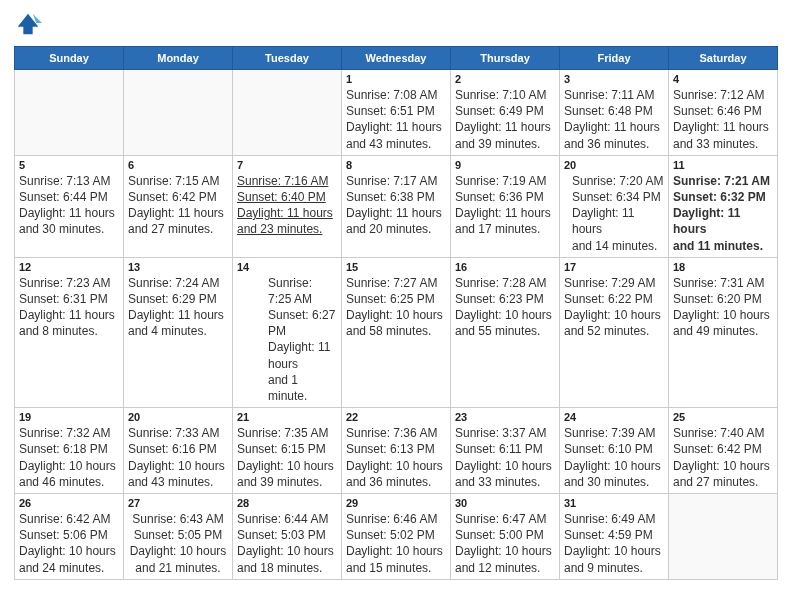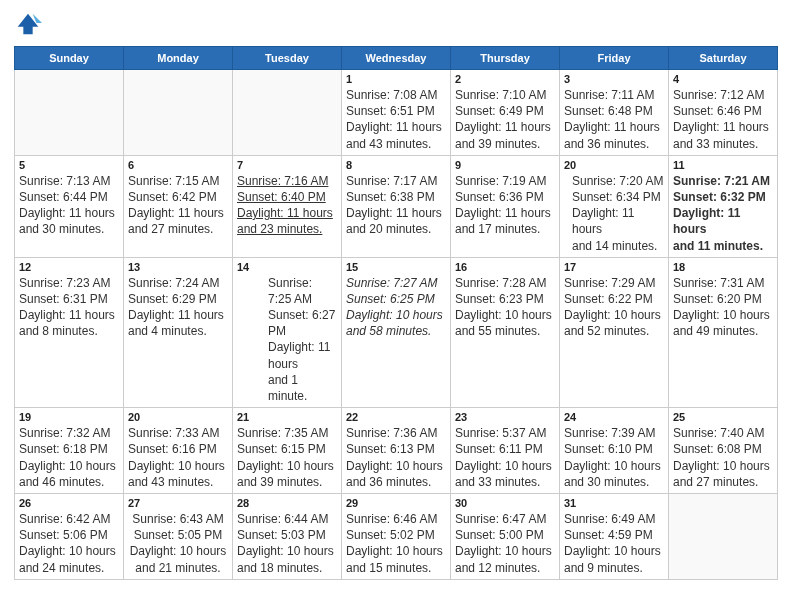--- a/index.html
+++ b/index.html
@@ -224,21 +224,21 @@
           </td>
           <td>
             <span class="day-number">14</span>
             <div class="day-info" style="white-space: pre-line; margin-left: 31px;">Sunrise: 7:25 AM
 Sunset: 6:27 PM
 Daylight: 11 hours
 and 1 minute.</div>
           </td>
           <td>
             <span class="day-number">15</span>
-            <div class="day-info" style="white-space: pre-line; font-style: italic;">Sunrise: 7:27 AM
+            <div class="day-info" style="white-space: pre-line;">Sunrise: 7:27 AM
 Sunset: 6:25 PM
 Daylight: 10 hours
 and 58 minutes.</div>
           </td>
           <td>
             <span class="day-number">16</span>
             <div class="day-info" style="white-space: pre-line;">Sunrise: 7:28 AM
 Sunset: 6:23 PM
 Daylight: 10 hours
 and 55 minutes.</div>
@@ -282,36 +282,36 @@
           </td>
           <td>
             <span class="day-number">22</span>
             <div class="day-info" style="white-space: pre-line;">Sunrise: 7:36 AM
 Sunset: 6:13 PM
 Daylight: 10 hours
 and 36 minutes.</div>
           </td>
           <td>
             <span class="day-number">23</span>
-            <div class="day-info" style="white-space: pre-line;">Sunrise: 5:37 AM
+            <div class="day-info" style="white-space: pre-line;">Sunrise: 3:37 AM
 Sunset: 6:11 PM
 Daylight: 10 hours
 and 33 minutes.</div>
           </td>
           <td>
             <span class="day-number">24</span>
             <div class="day-info" style="white-space: pre-line;">Sunrise: 7:39 AM
 Sunset: 6:10 PM
 Daylight: 10 hours
 and 30 minutes.</div>
           </td>
           <td>
             <span class="day-number">25</span>
             <div class="day-info" style="white-space: pre-line;">Sunrise: 7:40 AM
-Sunset: 6:08 PM
+Sunset: 6:42 PM
 Daylight: 10 hours
 and 27 minutes.</div>
           </td>
         </tr>
         <tr>
           <td>
             <span class="day-number">26</span>
             <div class="day-info" style="white-space: pre-line;">Sunrise: 6:42 AM
 Sunset: 5:06 PM
 Daylight: 10 hours

